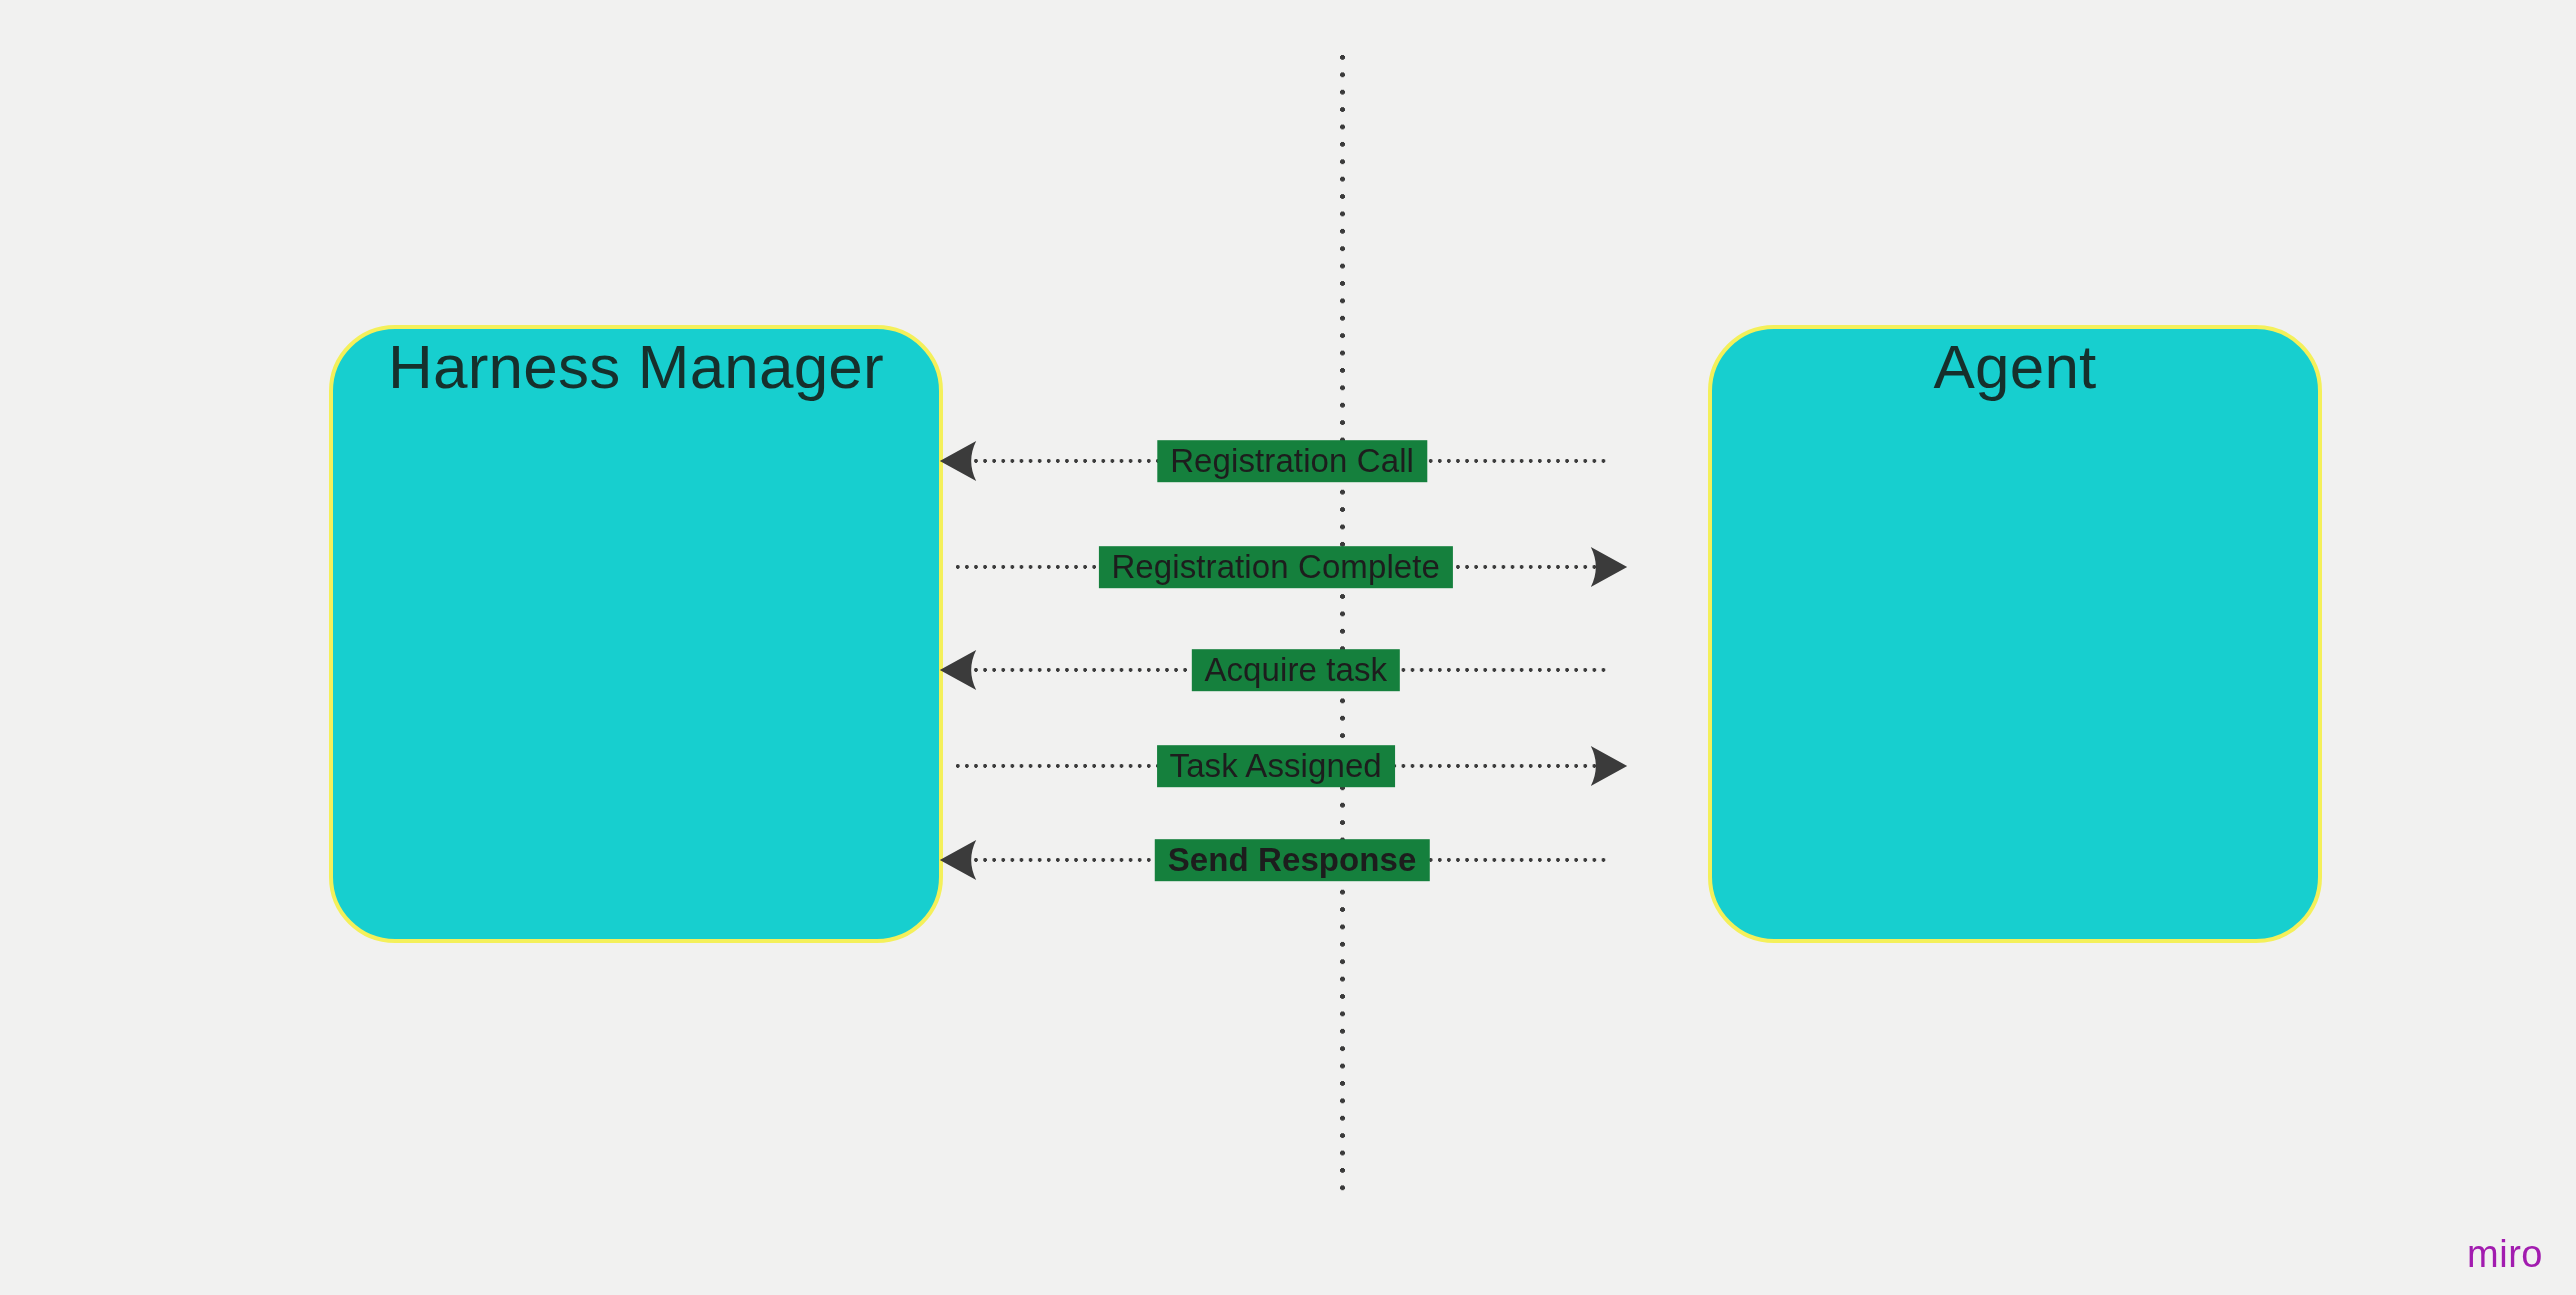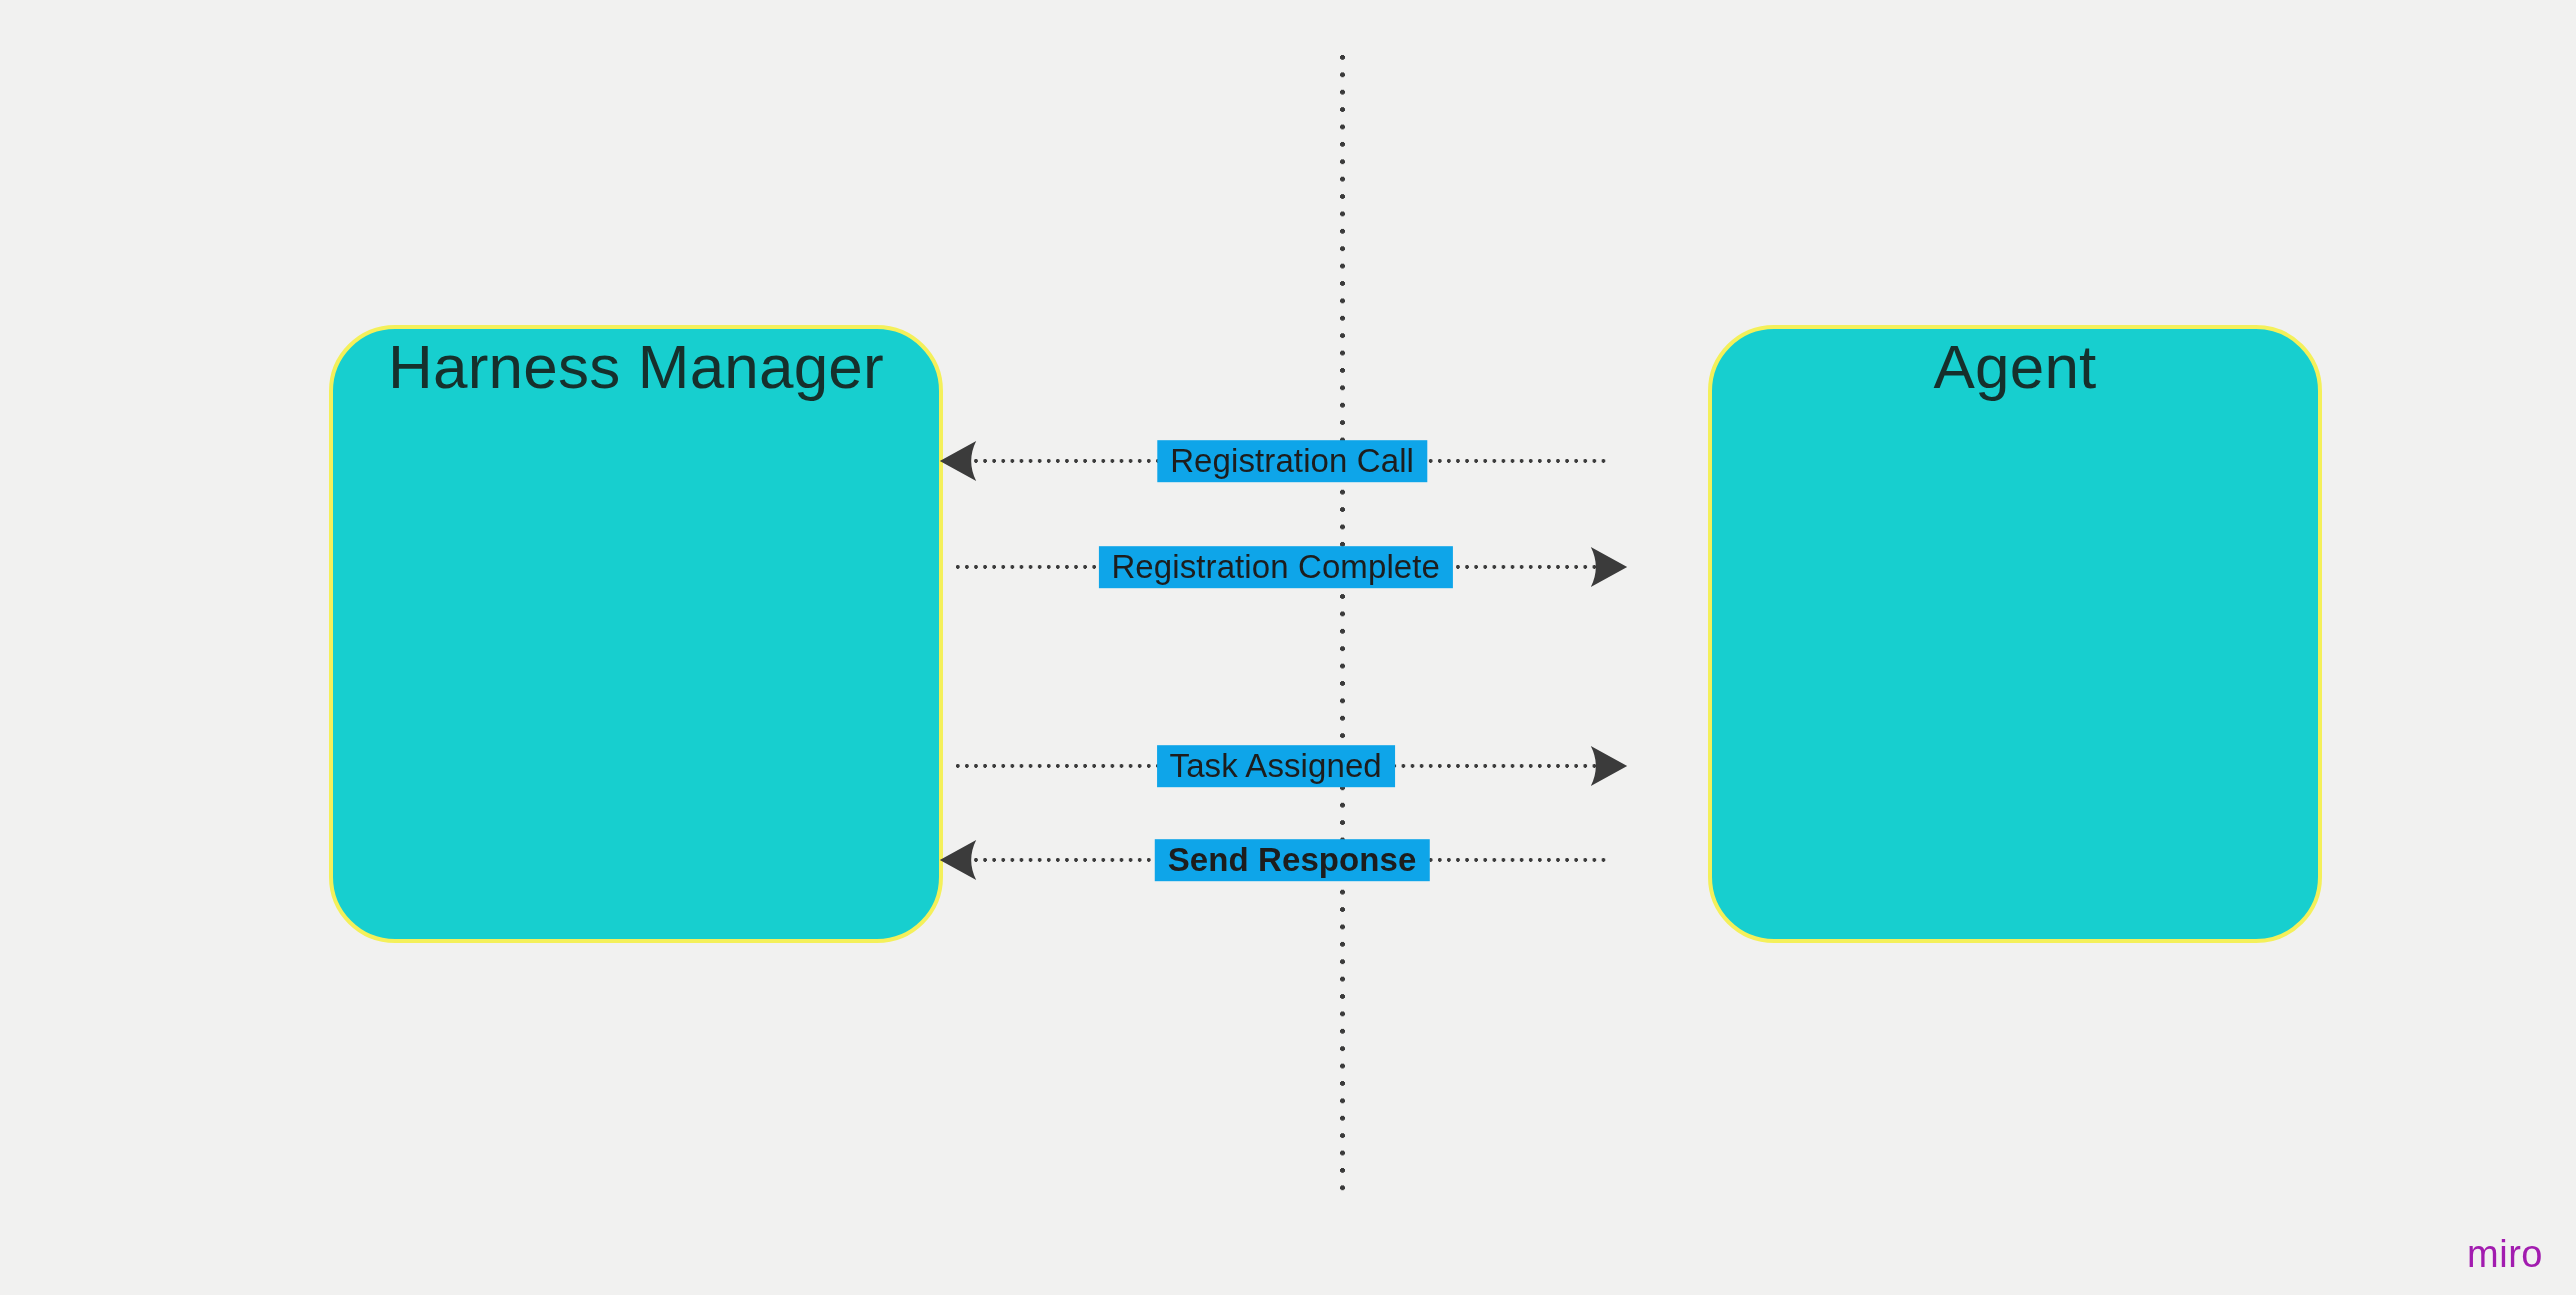--- a/index.html
+++ b/index.html
@@ -95,21 +95,21 @@
   }
   .msg-arrow svg { display: block; width: 40px; height: 44px; }
   .msg-arrow.left  { left: -5.5px; }
   .msg-arrow.right { right: -5.5px; }
 
   .msg-label {
     position: absolute;
     left: 50%;
     top: 50%;
     transform: translate(-50%, -50%);
-    background: #0ea5e9;
+    background: #15803d;
     padding: 1.8px 12.8px;
     font-size: 33px;
     color: #1d1d1d;
     white-space: nowrap;
     letter-spacing: 0.1px;
   }
 
   
   #msg-row-0 { top: 461px; }
   #msg-row-1 { top: 567px; text-align: right; }
@@ -163,20 +163,29 @@
   <div class="msg-row" id="msg-row-1">
     <div class="msg-line"></div>
     <div class="msg-arrow right">
       <svg viewBox="0 0 44 48" xmlns="http://www.w3.org/2000/svg">
         <path d="M42 24 L2 2 Q13 24 2 46 Z" fill="#3b3b3b"></path>
       </svg>
     </div>
     <div class="msg-label">Registration Complete</div>
   </div>
 
+  <div class="msg-row" id="msg-row-2">
+    <div class="msg-line"></div>
+    <div class="msg-arrow left">
+      <svg viewBox="0 0 44 48" xmlns="http://www.w3.org/2000/svg">
+        <path d="M2 24 L42 2 Q31 24 42 46 Z" fill="#3b3b3b"></path>
+      </svg>
+    </div>
+    <div class="msg-label">Acquire task</div>
+  </div>
 
   <div class="msg-row" id="msg-row-3">
     <div class="msg-line"></div>
     <div class="msg-arrow right">
       <svg viewBox="0 0 44 48" xmlns="http://www.w3.org/2000/svg">
         <path d="M42 24 L2 2 Q13 24 2 46 Z" fill="#3b3b3b"></path>
       </svg>
     </div>
     <div class="msg-label">Task Assigned</div>
   </div>

